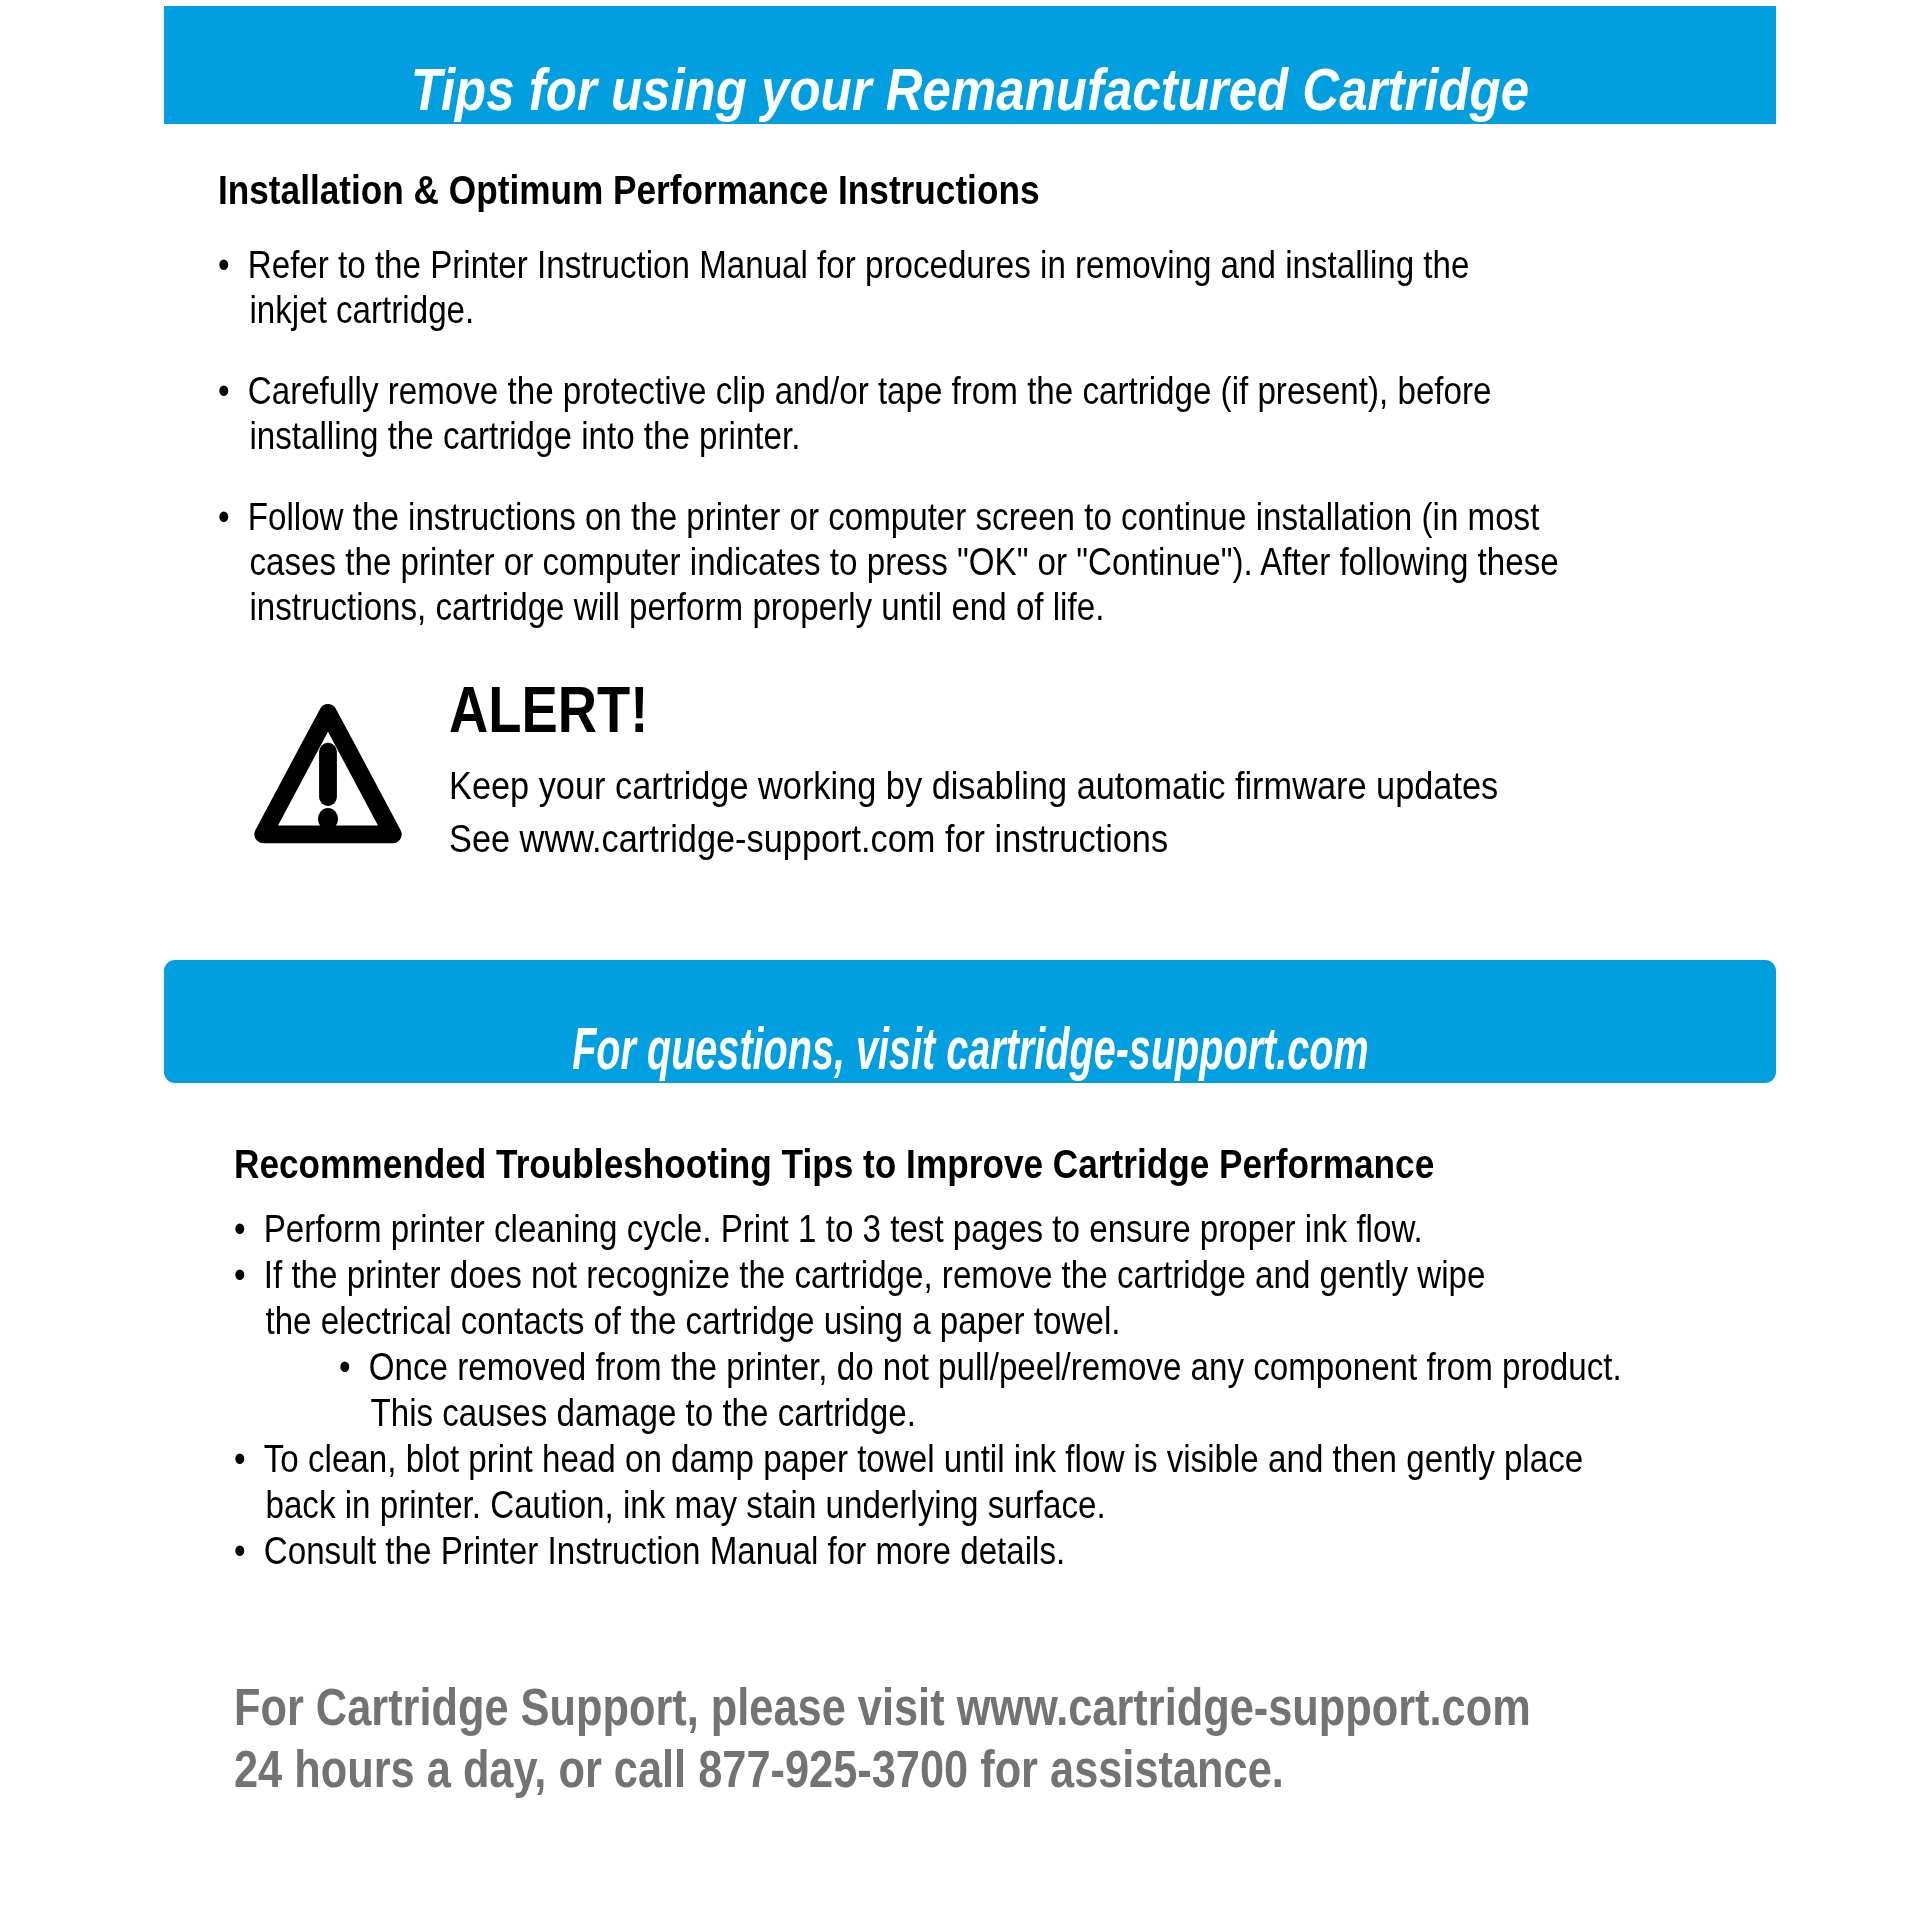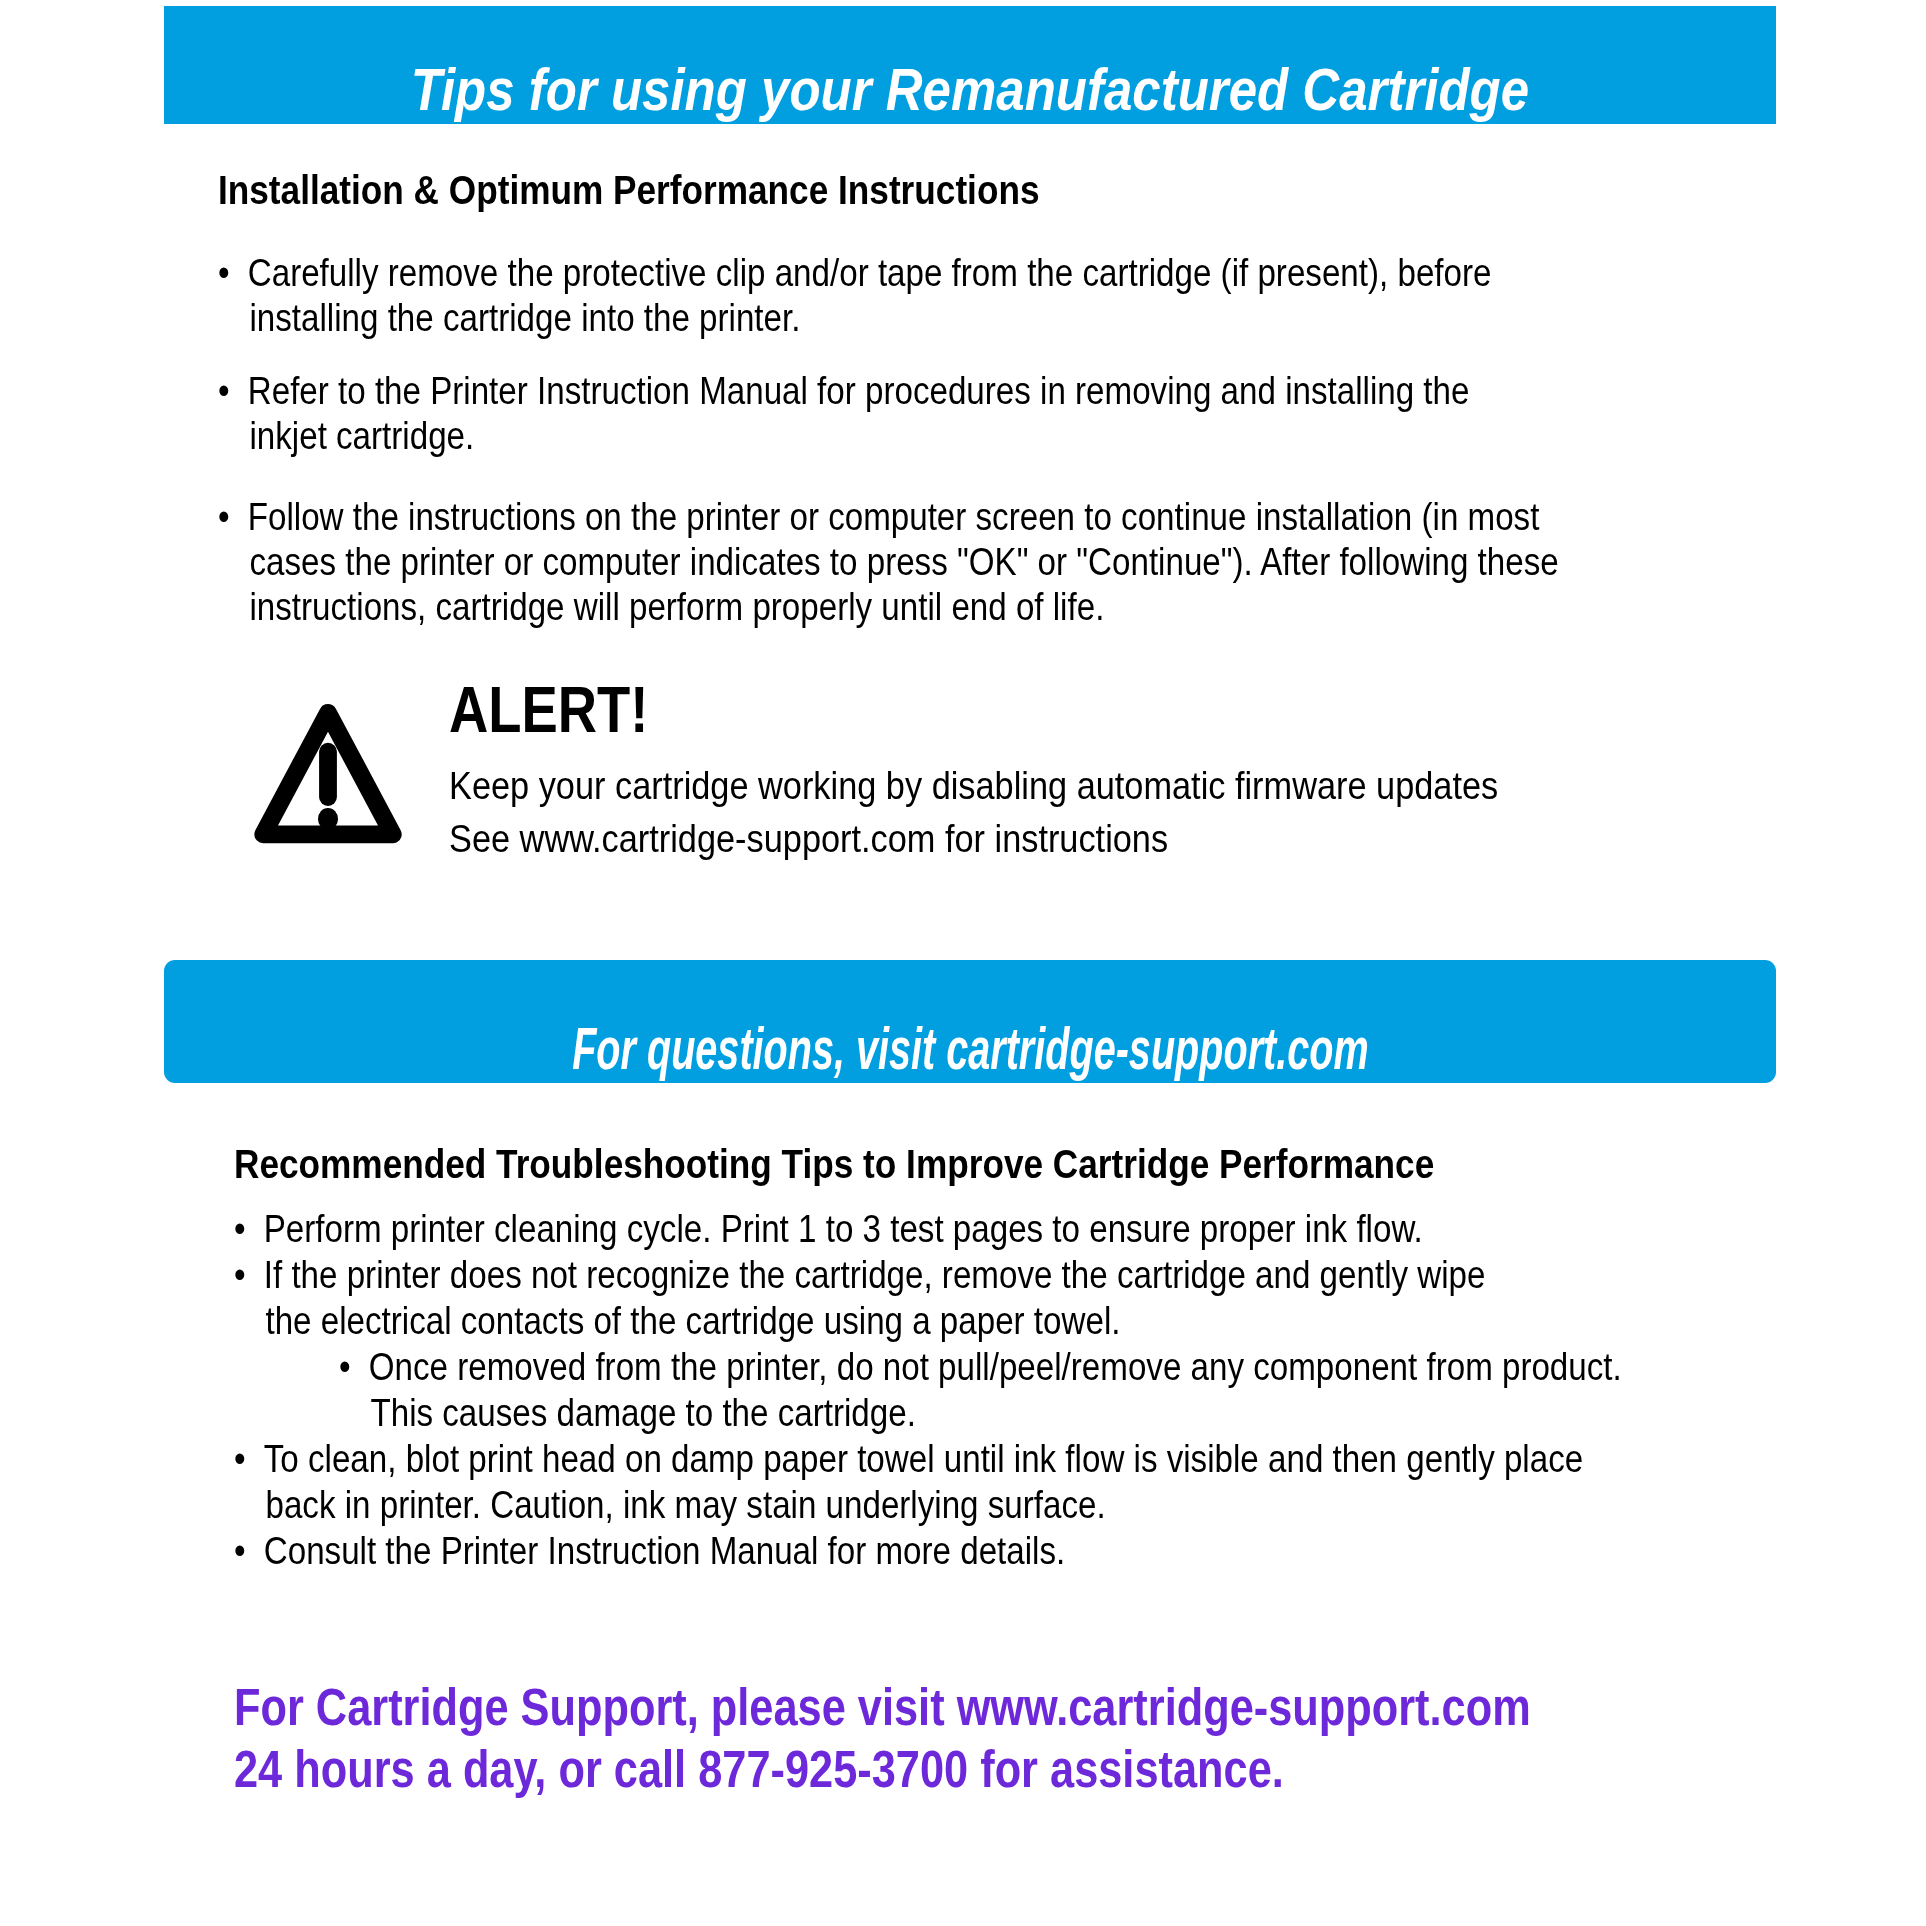--- a/index.html
+++ b/index.html
@@ -61,45 +61,45 @@
 
   
   .sec-ts { top: 1140px; left: 234px; }
   .ts-lines { margin-top: 18px; }
   .ts-lines .ln { line-height: 46px; }
   .ln.lvl1 { margin-left: 105px; }
 
   
   .footer-note { position: absolute; left: 234px; top: 1677px; width: 1605px; }
   .footer-note .fline {
-    color: #6d28d9; font-size: 51px; font-weight: bold; line-height: 62px;
+    color: #737373; font-size: 51px; font-weight: bold; line-height: 62px;
   }
 </style>
 </head>
 <body>
 
 <div class="page">
 
   <div class="banner banner-top">
     <span class="banner-title">Tips for using your Remanufactured Cartridge</span>
   </div>
 
   <div class="sec sec-install">
     <h2>
         <span class="cx88">Installation &amp; Optimum Performance Instructions</span>
       </h2>
 
+    <div class="bullet-group first">
+      <div class="ln cx"><span class="dot">•</span><span>Refer to the Printer Instruction Manual for procedures in removing and installing the</span></div>
+      <div class="ln cont cx">inkjet cartridge.</div>
+    </div>
+
     <div class="bullet-group">
       <div class="ln cx"><span class="dot">•</span><span>Carefully remove the protective clip and/or tape from the cartridge (if present), before</span></div>
       <div class="ln cont cx">installing the cartridge into the printer.</div>
-    </div>
-
-    <div class="bullet-group first">
-      <div class="ln cx"><span class="dot">•</span><span>Refer to the Printer Instruction Manual for procedures in removing and installing the</span></div>
-      <div class="ln cont cx">inkjet cartridge.</div>
     </div>
 
     <div class="bullet-group">
       <div class="ln cx"><span class="dot">•</span><span>Follow the instructions on the printer or computer screen to continue installation (in most</span></div>
       <div class="ln cont cx">cases the printer or computer indicates to press "OK" or "Continue"). After following these</div>
       <div class="ln cont cx">instructions, cartridge will perform properly until end of life.</div>
     </div>
   </div>
 
   <div class="alert-block">

